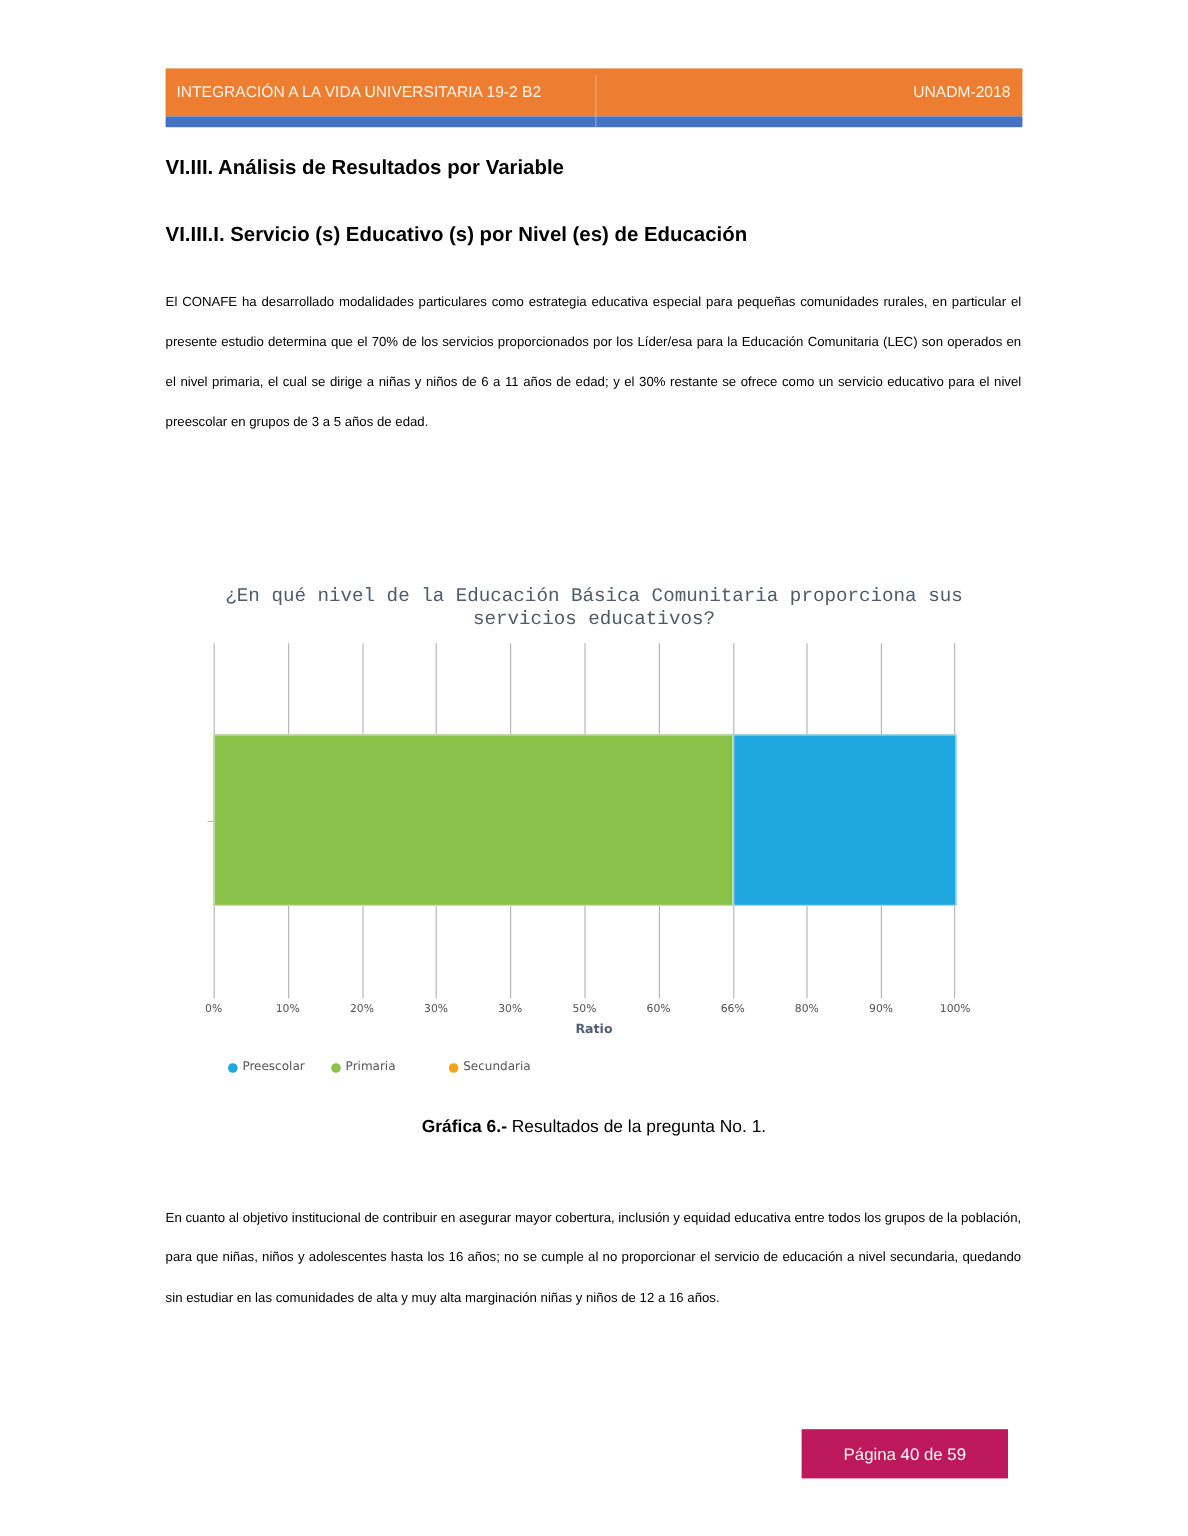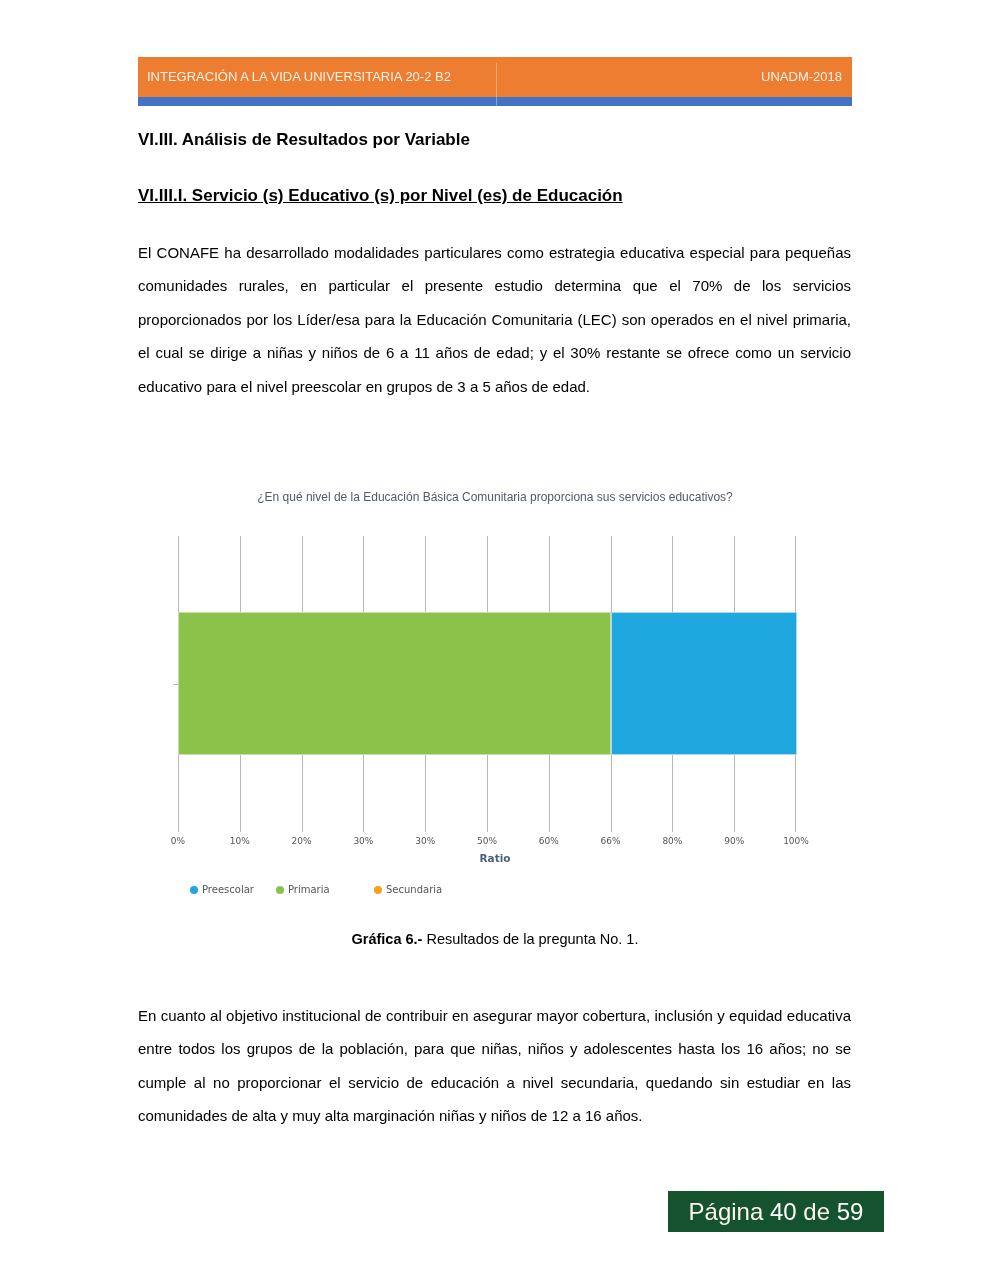--- a/index.html
+++ b/index.html
@@ -7,56 +7,56 @@
     body { position: relative; font-family: "Liberation Sans", sans-serif; color: #000; }
 
     .header { position: absolute; left: 138px; top: 57px; width: 714px; height: 49px; }
     .header-orange { position: absolute; left: 0; top: 0; width: 714px; height: 40px; background: #ed7d31; }
     .header-blue { position: absolute; left: 0; top: 40px; width: 714px; height: 9px; background: #4472c4; }
     .header-divider { position: absolute; left: 358px; top: 6px; width: 1px; height: 43px; background: rgba(255,255,255,0.35); }
     .header-left { position: absolute; left: 9px; top: 12px; font-size: 13px; color: #fff4ea; letter-spacing: 0px; }
     .header-right { position: absolute; right: 10px; top: 12px; font-size: 13px; color: #fff4ea; }
 
     .h1 { position: absolute; left: 138px; top: 130px; font-size: 17px; font-weight: bold; }
-    .h2 { position: absolute; left: 138px; top: 186px; font-size: 17px; font-weight: bold; text-decoration: underline; }
+    .h2 { position: absolute; left: 138px; top: 186px; font-size: 17px; font-weight: bold; }
 
-    .para { position: absolute; left: 138px; width: 713px; font-size: 15px; line-height: 33.4px; text-align: justify; }
+    .para { position: absolute; left: 138px; width: 713px; font-size: 11px; line-height: 33.4px; text-align: justify; }
     .para1 { top: 236px; }
     .para2 { top: 978px; margin-top: 21px; }
 
     .chart { position: absolute; left: 160px; top: 480px; width: 670px; height: 430px; }
-    .chart-title { position: absolute; left: 0; top: 8px; width: 670px; text-align: center; font-family: Liberation Sans, sans-serif; font-size: 12px; line-height: 19px; color: #4f5b69; }
+    .chart-title { position: absolute; left: 0; top: 8px; width: 670px; text-align: center; font-family: Liberation Mono, monospace; font-size: 16px; line-height: 19px; color: #4f5b69; }
     .plot { position: absolute; left: 18px; top: 56px; width: 618px; height: 296px; }
     .gridline { position: absolute; top: 0; width: 1px; height: 296px; background: #b8b8b8; }
     .bar { position: absolute; top: 76px; height: 143px; }
     .bar-primaria { background: #8bc34a; border: 1px solid #c7dfb0; }
     .bar-preescolar { background: #1fa7e0; border: 1px solid #a9d9ee; }
     .ytick { position: absolute; left: -5px; top: 148px; width: 5px; height: 1px; background: #b8b8b8; }
     .xtick-label { position: absolute; top: 356px; font-family: "DejaVu Sans", sans-serif; font-size: 9px; color: #555; transform: translateX(-50%); white-space: nowrap; }
     .xlabel { position: absolute; left: 0; top: 372px; width: 670px; text-align: center; font-family: "DejaVu Sans", sans-serif; font-size: 10.5px; font-weight: bold; color: #4f6078; }
     .legend { position: absolute; left: 30px; top: 404px; display: flex; font-family: "DejaVu Sans", sans-serif; font-size: 10px; color: #555; }
     .legend-item { display: flex; align-items: center; }
     .legend-dot { width: 8px; height: 8px; border-radius: 50%; margin-right: 4px; }
     .li-0 { width: 86px; }
     .li-1 { width: 98px; }
 
     .caption { position: absolute; left: 0; top: 931px; width: 990px; text-align: center; font-size: 14.5px; }
     .caption b { font-weight: bold; }
 
-    .pagebox { position: absolute; left: 668px; top: 1191px; width: 216px; height: 41px; background: #14532d; color: #fff4ea; font-size: 24px; display: flex; align-items: center; justify-content: center; }
+    .pagebox { position: absolute; left: 668px; top: 1191px; width: 172px; height: 41px; background: #be185d; color: #fff4ea; font-size: 14px; display: flex; align-items: center; justify-content: center; }
     .pagebox b { font-weight: normal; color: #fff; }
   </style>
 </head>
 <body>
 
 <div class="header">
   <div class="header-orange"></div>
   <div class="header-blue"></div>
   <div class="header-divider"></div>
-  <div class="header-left">INTEGRACIÓN A LA VIDA UNIVERSITARIA 20-2 B2</div>
+  <div class="header-left">INTEGRACIÓN A LA VIDA UNIVERSITARIA 19-2 B2</div>
   <div class="header-right">UNADM-2018</div>
 </div>
 
 <div class="h1">VI.III. Análisis de Resultados por Variable</div>
 <div class="h2">VI.III.I. Servicio (s) Educativo (s) por Nivel (es) de Educación</div>
 
 <p class="para para1">El CONAFE ha desarrollado modalidades particulares como estrategia educativa especial para pequeñas comunidades rurales, en particular el presente estudio determina que el 70% de los servicios proporcionados por los Líder/esa para la Educación Comunitaria (LEC) son operados en el nivel primaria, el cual se dirige a niñas y niños de 6 a 11 años de edad; y el 30% restante se ofrece como un servicio educativo para el nivel preescolar en grupos de 3 a 5 años de edad.</p>
 
 <div class="chart">
   <div class="chart-title">¿En qué nivel de la Educación Básica Comunitaria proporciona sus servicios educativos?</div>

